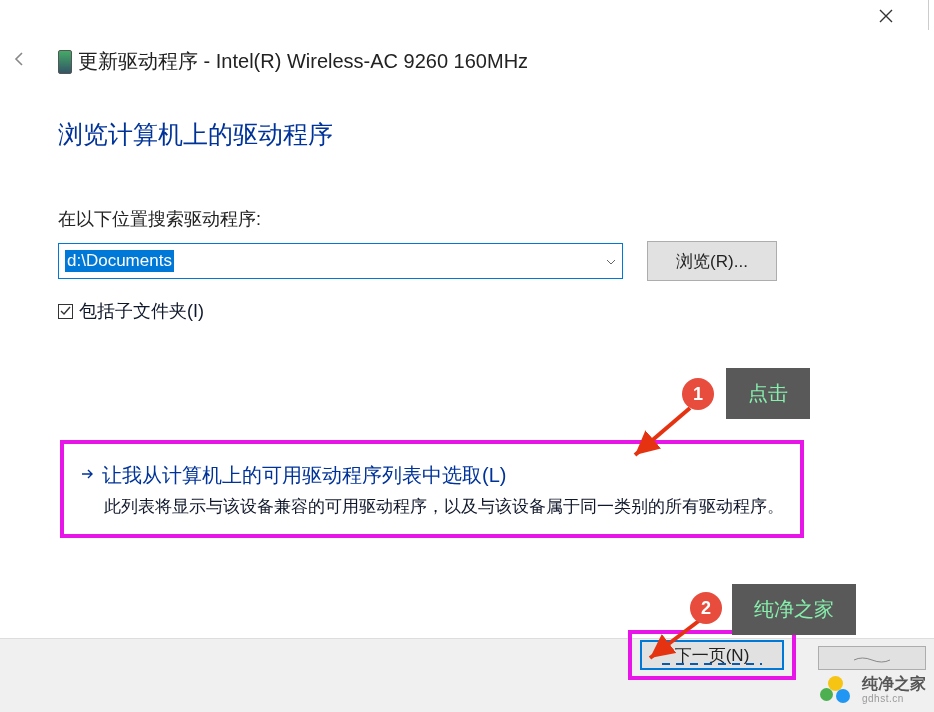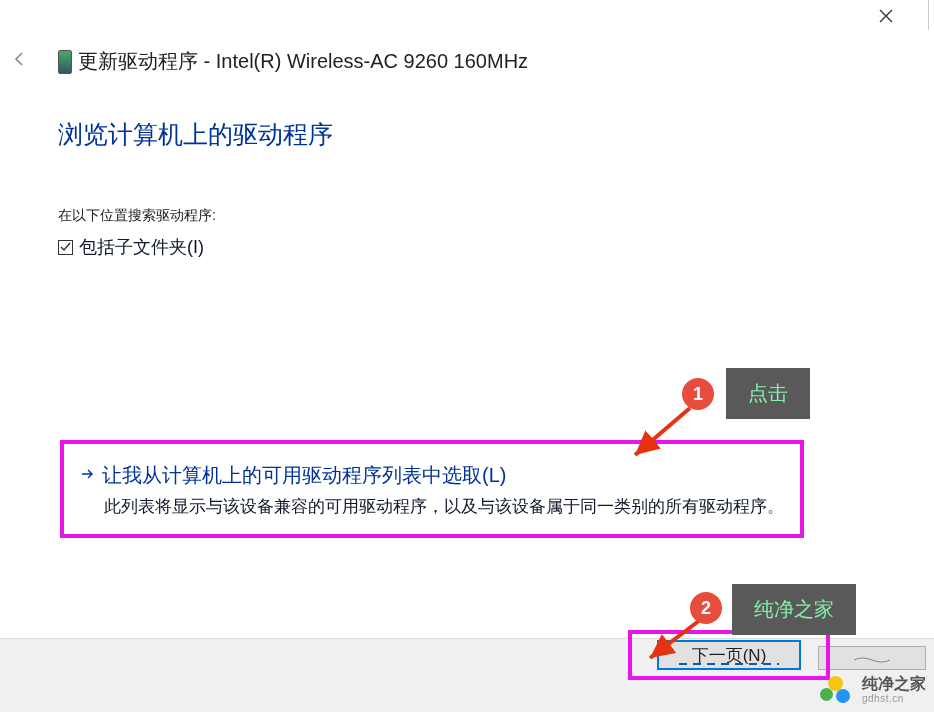--- a/index.html
+++ b/index.html
@@ -60,21 +60,21 @@
       top: 118px;
       left: 58px;
       right: 30px;
     }
     .heading {
       color: #003399;
       font-size: 25px;
       margin-bottom: 56px;
     }
     .search-label {
-      font-size: 14px;
+      font-size: 18px;
       color: #222;
       margin-bottom: 10px;
     }
     .input-row {
       display: flex;
       align-items: center;
       gap: 24px;
       margin-bottom: 18px;
     }
     .path-combo {
@@ -160,21 +160,21 @@
       right: 0;
       height: 74px;
       background: #f0f0f0;
       border-top: 1px solid #ddd;
     }
     .next-wrap {
       position: absolute;
       bottom: 32px;
       left: 628px;
       border: 4px solid #e815e8;
-      padding: 6px 25px;
+      padding: 6px 8px;
     }
     .next-btn {
       width: 144px;
       height: 30px;
       background: #e1e1e1;
       border: 2px solid #0078d7;
       font-size: 17px;
       color: #222;
       cursor: pointer;
       position: relative;
@@ -279,20 +279,31 @@
     <span class="device-icon"></span>
     <span class="title-text">
       <span>更新驱动程序 - </span><span>Intel(R) Wireless-AC 9260 160MHz</span>
     </span>
   </div>
 
   <div class="content">
     <div class="heading">浏览计算机上的驱动程序</div>
     <div class="search-label">在以下位置搜索驱动程序:</div>
 
+    <div class="input-row">
+      <div class="path-combo">
+        <span class="path-text">d:\Documents</span>
+        <span class="combo-arrow">
+          <svg width="10" height="6" viewBox="0 0 10 6">
+              <path d="M1 1 L5 5 L9 1" stroke="#666" stroke-width="1" fill="none"></path>
+            </svg>
+        </span>
+      </div>
+      <button class="browse-btn">浏览(R)...</button>
+    </div>
 
     <div class="checkbox-row">
       <span class="checkbox">
         <svg width="11" height="11" viewBox="0 0 11 11">
             <path d="M1 5 L4 8 L10 1" stroke="#333" stroke-width="1.4" fill="none"></path>
           </svg>
       </span>
       <span>包括子文件夹(I)</span>
     </div>
   </div>

